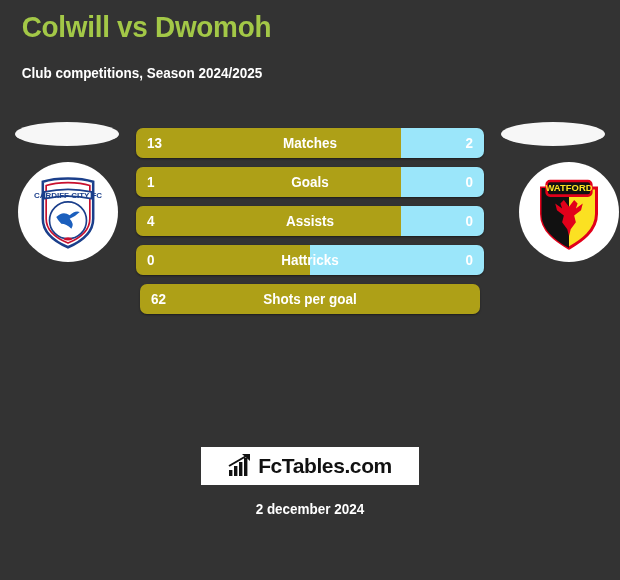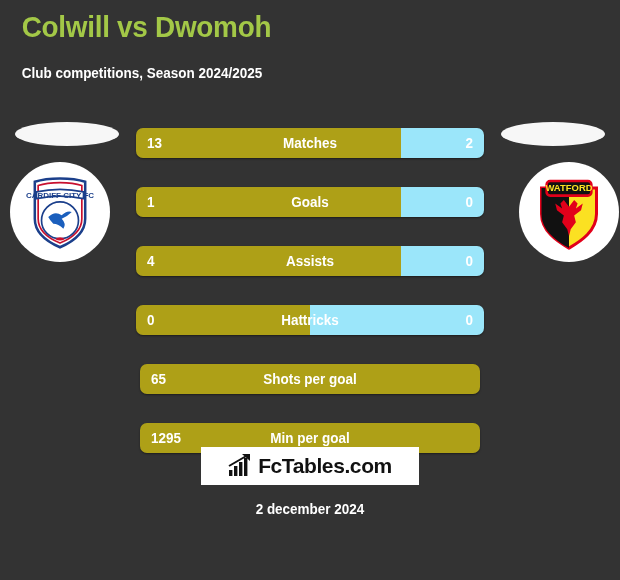--- a/index.html
+++ b/index.html
@@ -42,21 +42,21 @@
     width: 100px;
     height: 100px;
     border-radius: 50%;
     background: #ffffff;
     top: 162px;
     display: flex;
     align-items: center;
     justify-content: center;
     overflow: hidden;
   }
-  .logo-left  { left: 10px; }
+  .logo-left  { left: 18px; }
   .logo-right { left: 519px; }
 
   
   .ellipse {
     position: absolute;
     top: 122px;
     width: 104px;
     height: 24px;
     background: #f7f7f7;
     border-radius: 50%;
@@ -67,21 +67,21 @@
   
   .rows {
     position: absolute;
     top: 128px;
     left: 0;
     width: 620px;
   }
   .row {
     position: relative;
     height: 30px;
-    margin-bottom: 29px;
+    margin-bottom: 9px;
   }
   .bar {
     position: absolute;
     height: 30px;
     border-radius: 7px;
     overflow: hidden;
     display: flex;
     box-shadow: 0 1px 2px rgba(0,0,0,0.45);
   }
   .bar.split { left: 136px; width: 348px; }
@@ -233,29 +233,22 @@
         <div class="seg-away" style="width: 50%;"></div>
       </div>
       <div class="val val-home">0</div>
       <div class="label">Hattricks</div>
       <div class="val val-away">0</div>
     </div>
     <div class="row solid-row">
       <div class="bar solid">
         <div class="seg-home" style="width: 100%;"></div>
       </div>
-      <div class="val val-home" style="left: 151px;">65</div>
+      <div class="val val-home" style="left: 151px;">62</div>
       <div class="label">Shots per goal</div>
-    </div>
-    <div class="row solid-row">
-      <div class="bar solid">
-        <div class="seg-home" style="width: 100%;"></div>
-      </div>
-      <div class="val val-home" style="left: 151px;">1295</div>
-      <div class="label">Min per goal</div>
     </div>
   </div>
 
 <div class="fctables">
   <svg width="26" height="24" viewBox="0 0 26 24">
     <rect x="1" y="16" width="3.4" height="6" fill="#111111"></rect>
     <rect x="6" y="12" width="3.4" height="10" fill="#111111"></rect>
     <rect x="11" y="8" width="3.4" height="14" fill="#111111"></rect>
     <rect x="16" y="4" width="3.4" height="18" fill="#111111"></rect>
     <path d="M1 12 L20 1" stroke="#111111" stroke-width="2" fill="none"></path>

